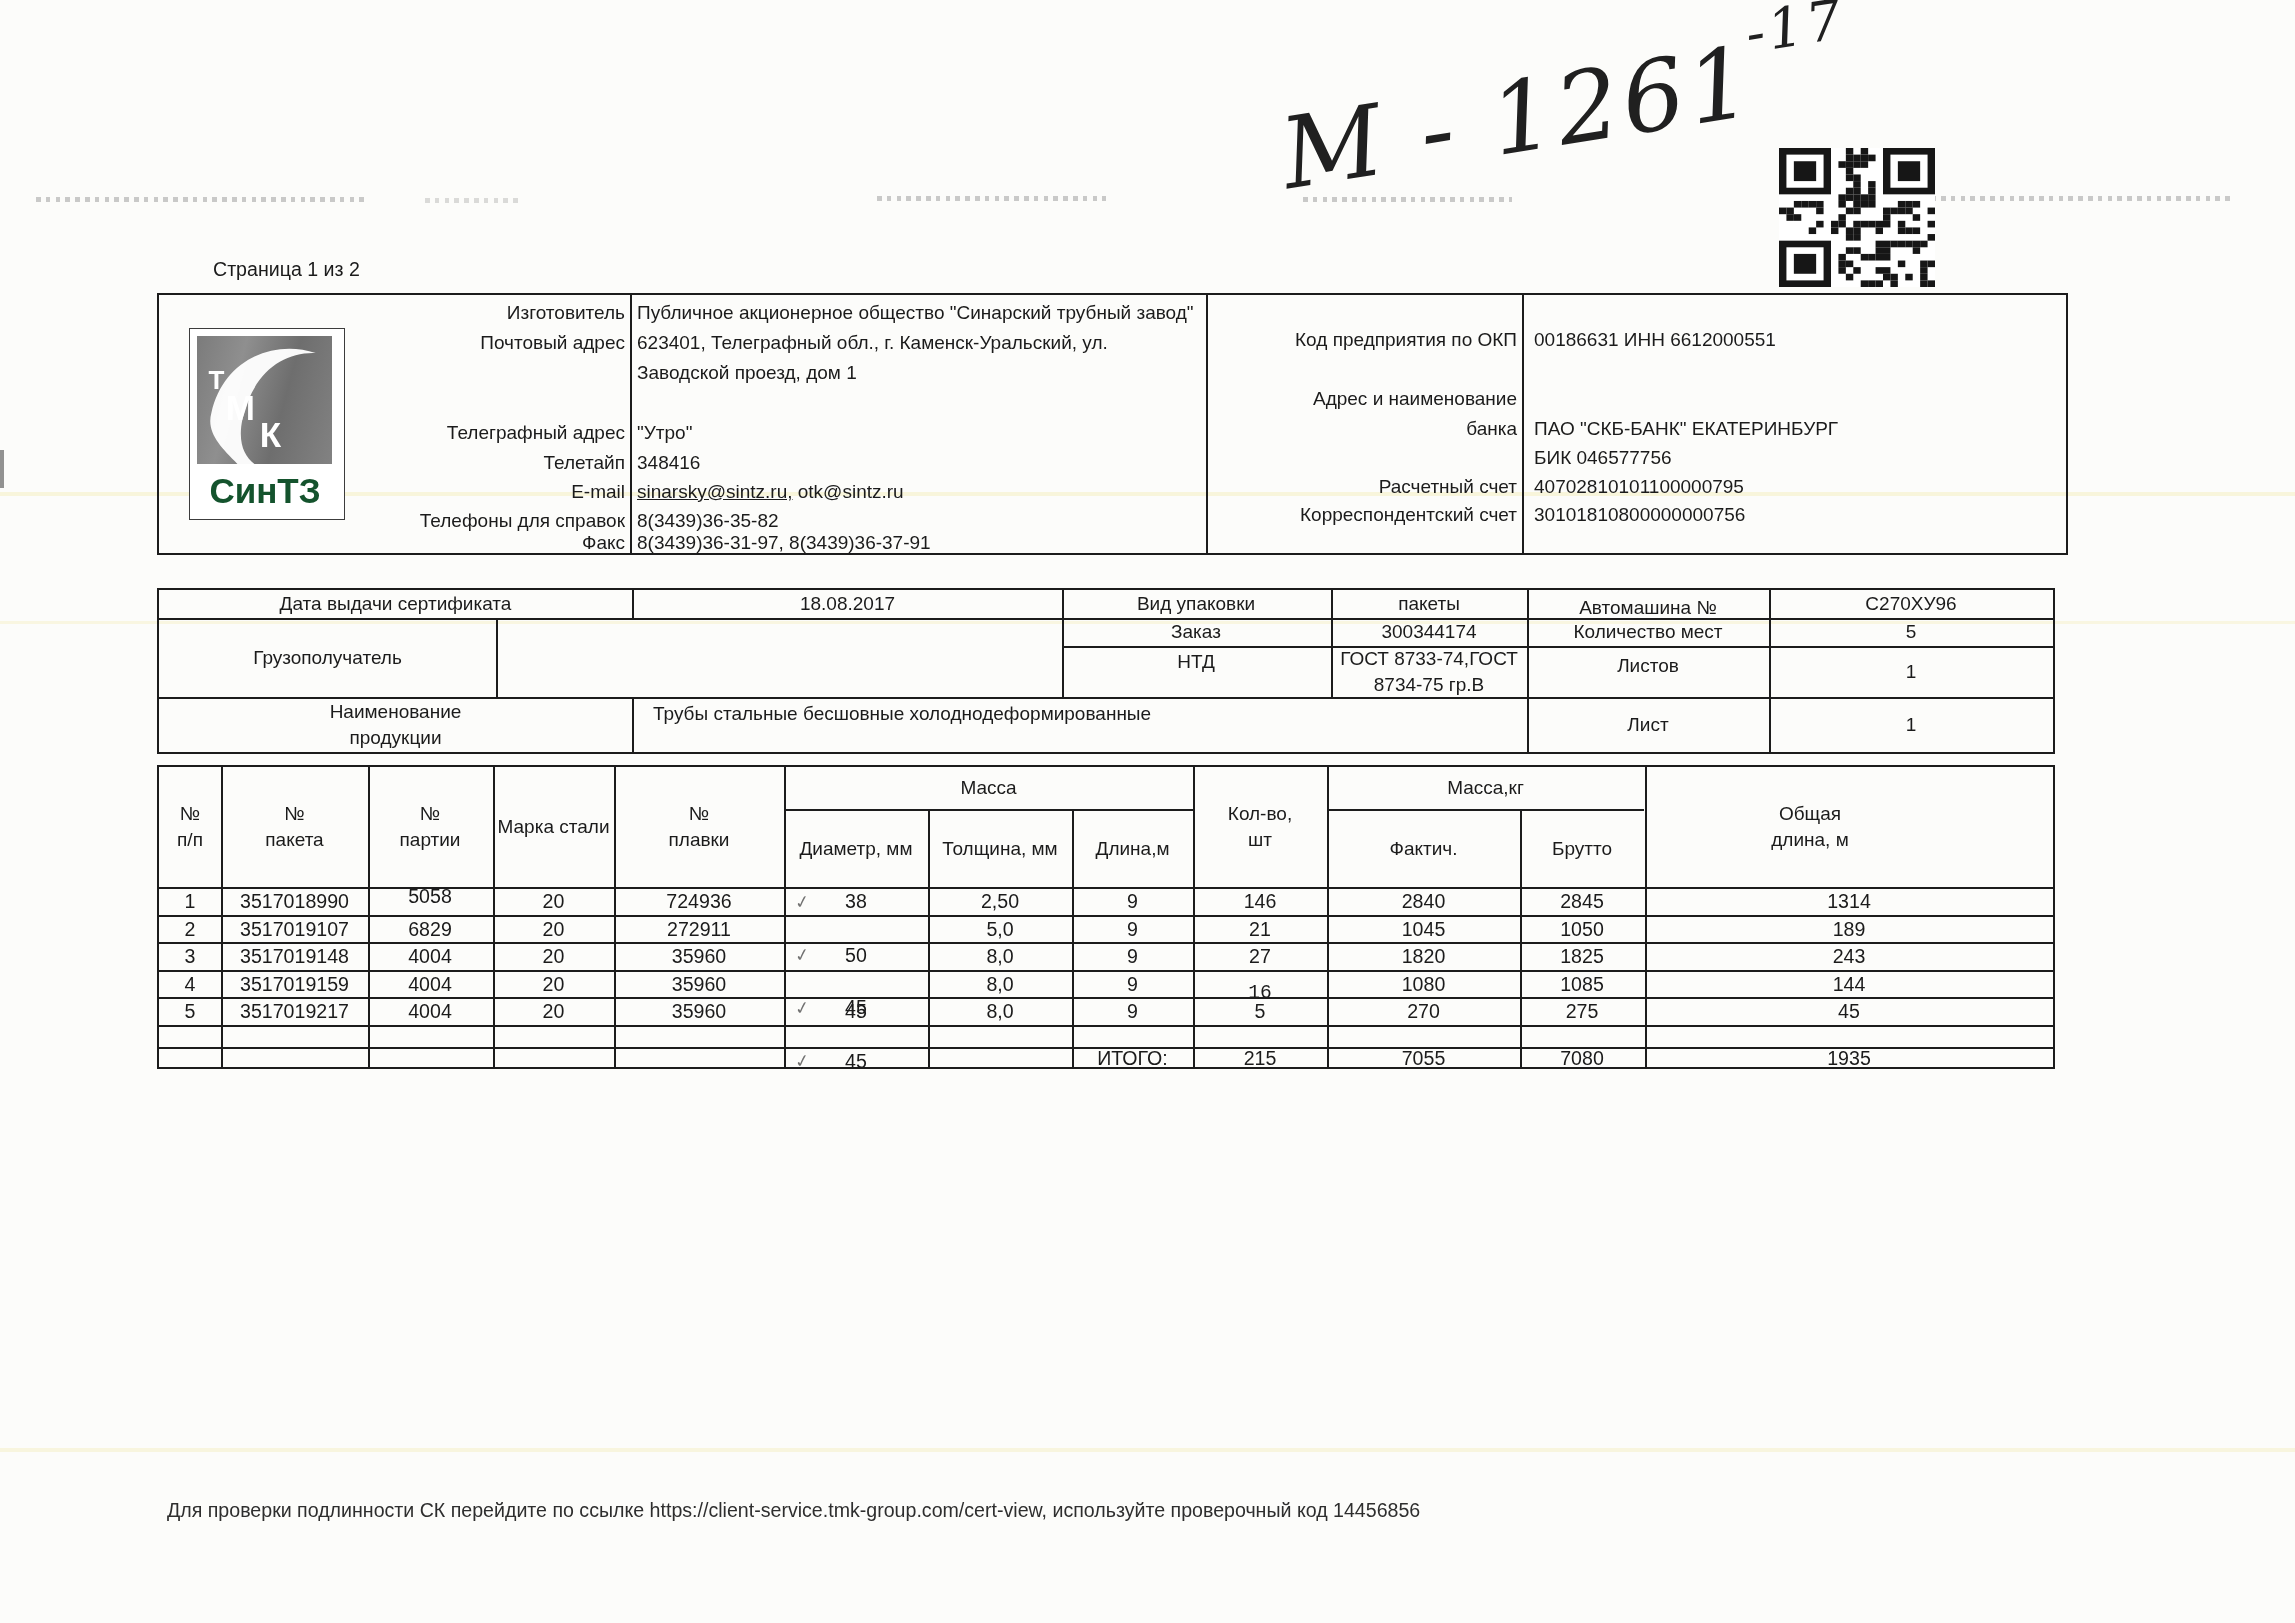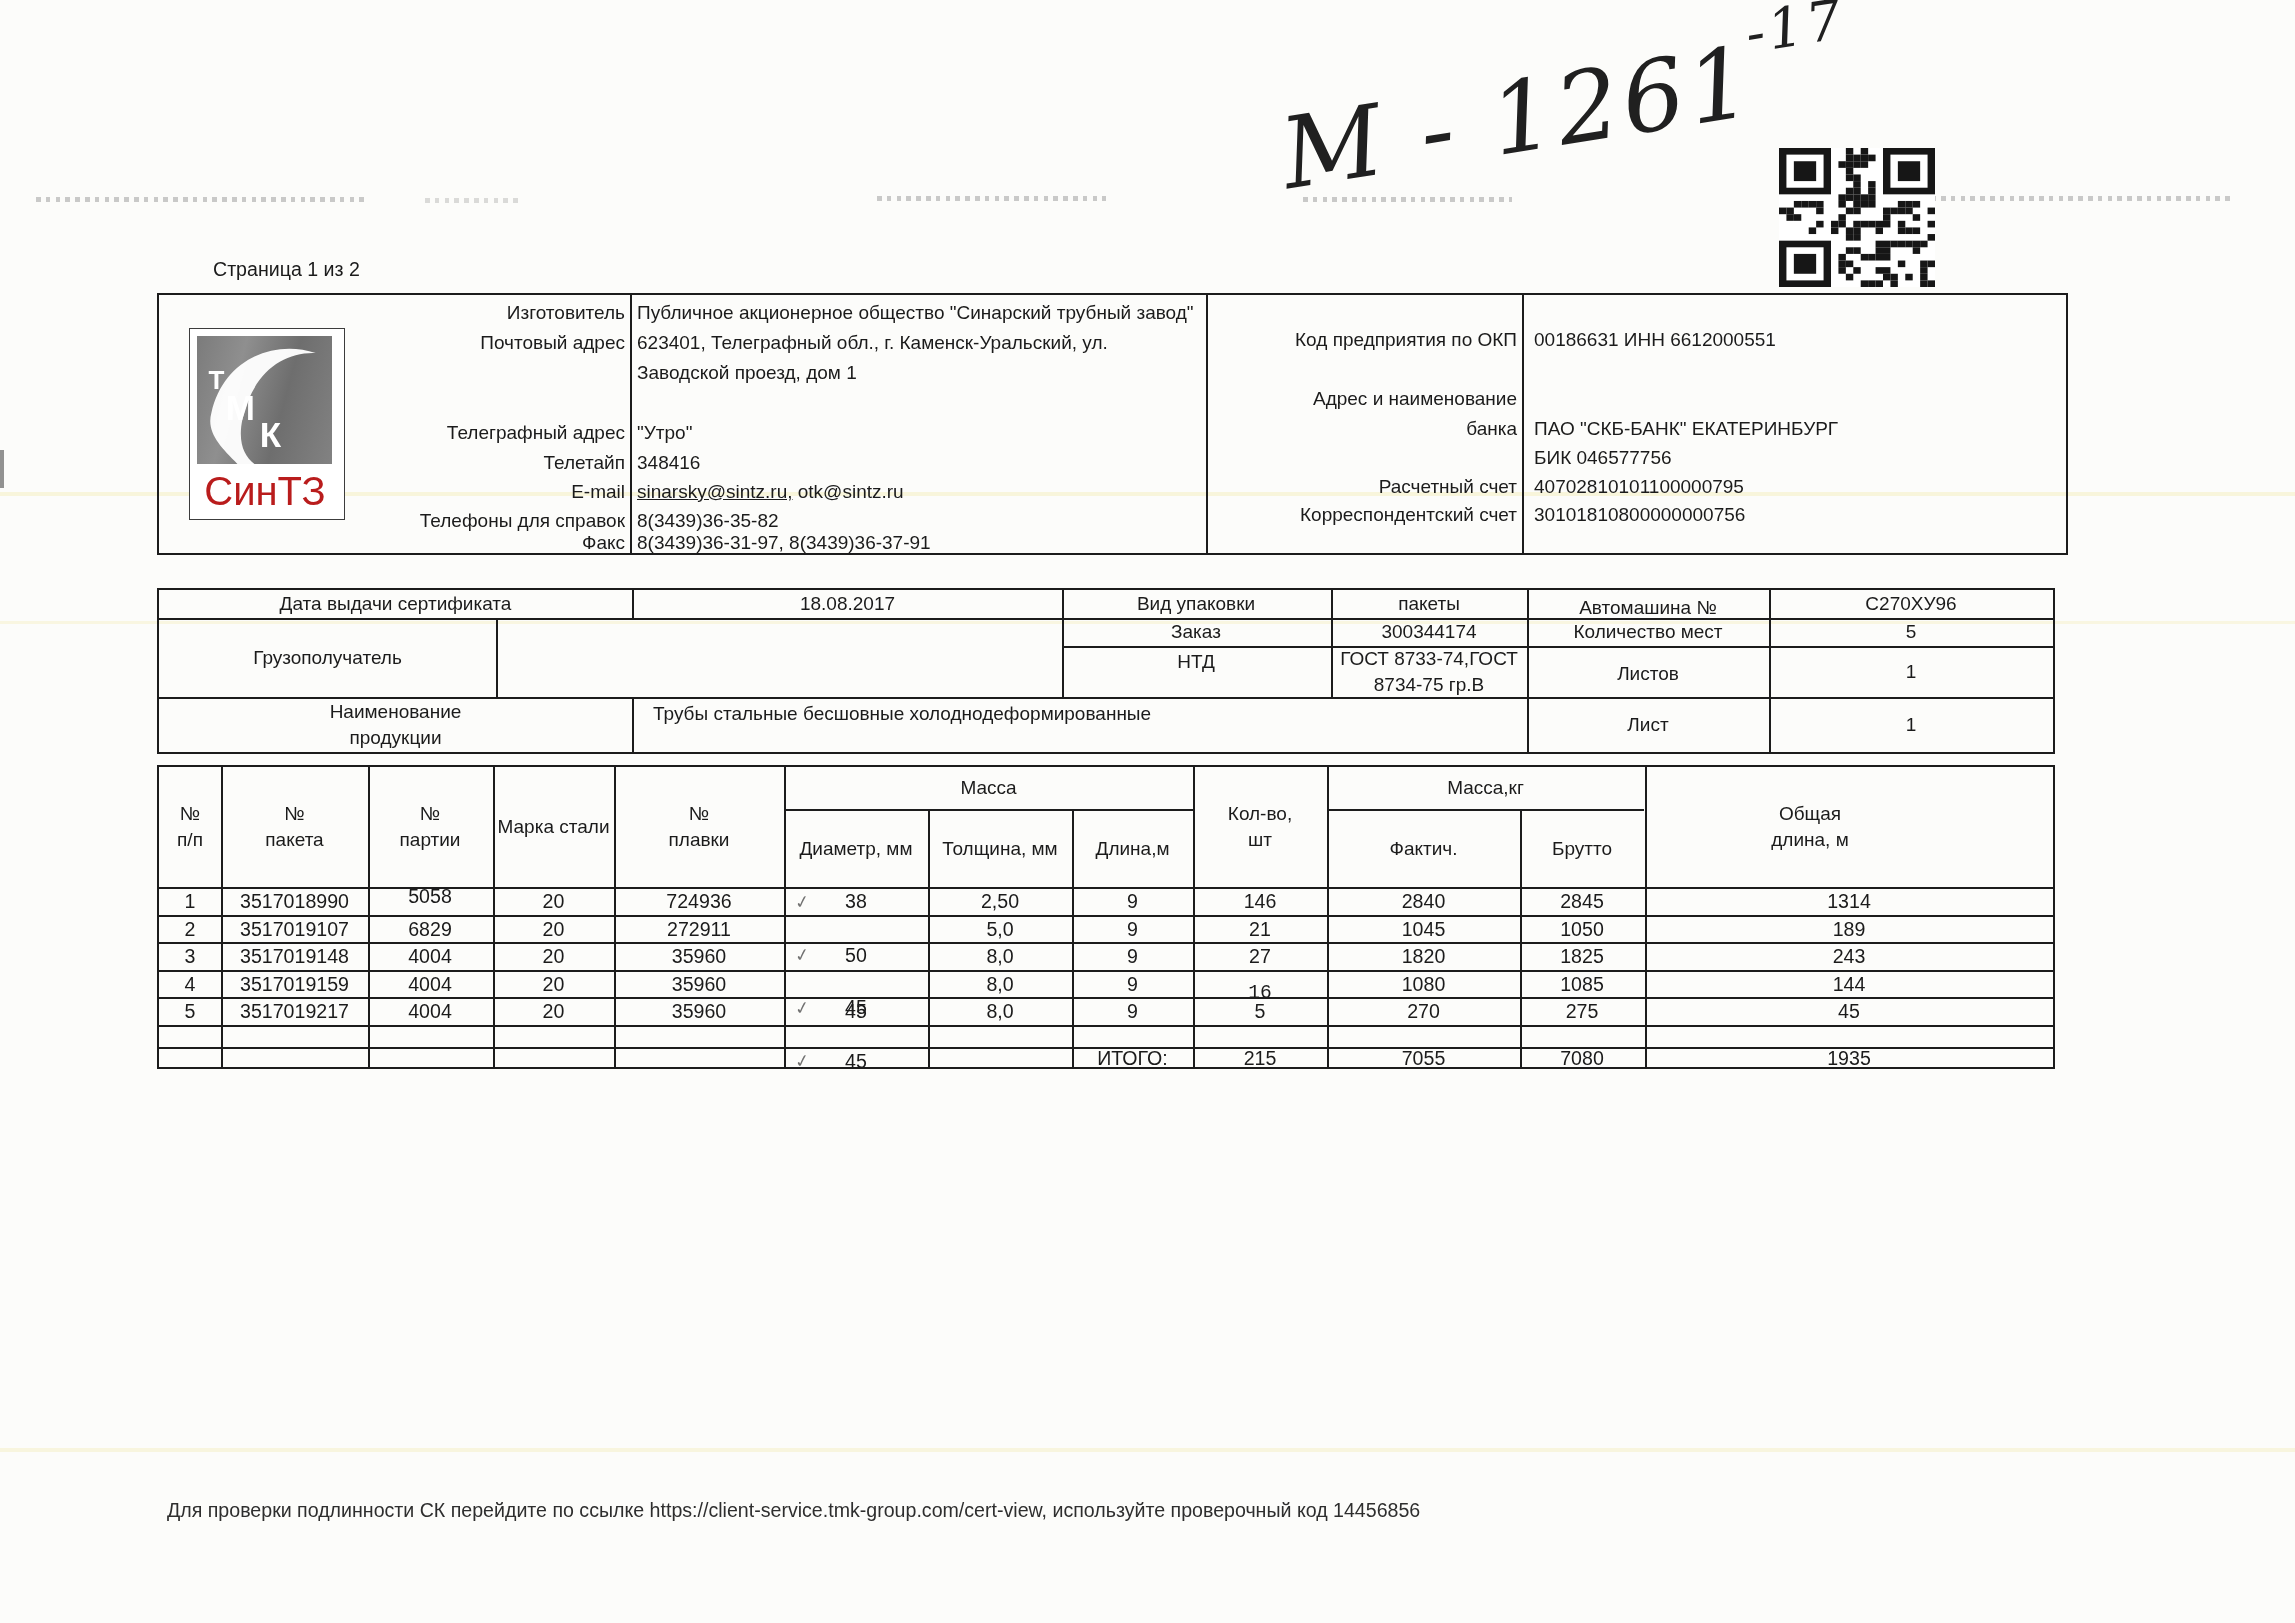--- a/index.html
+++ b/index.html
@@ -172,21 +172,21 @@
 
     <div class="abs" style="left:29.5px;top:33px;width:154px;height:190px;border:1.3px solid #3c3c3c;background:#fff;">
       <div class="abs" style="left:7.2px;top:7.2px;width:135px;height:128px;background:linear-gradient(105deg,#7b7b7b 0%,#8f8f8f 30%,#6e6e6e 62%,#828282 100%);">
         <svg width="135" height="128" viewBox="0 0 207 196" style="position:absolute;left:0;top:0;">
           <path d="M22,118 C40,36 118,4 182,26 C132,24 86,56 70,126 C62,162 72,184 88,196 L62,196 C36,170 14,148 22,118 Z" fill="#ffffff" opacity="0.96"></path>
         </svg>
         <div class="abs" style="left:11.8px;top:29px;color:#fff;font-weight:bold;font-size:26px;">Т</div>
         <div class="abs" style="left:29px;top:52px;color:#fff;font-weight:bold;font-size:35px;">М</div>
         <div class="abs" style="left:63px;top:79px;color:#fff;font-weight:bold;font-size:35px;">К</div>
       </div>
-      <div class="abs ctr" style="left:0;top:139px;width:151px;height:46px;font-weight:normal;font-size:40px;color:#b91c1c;">СинТЗ</div>
+      <div class="abs ctr" style="left:0;top:139px;width:151px;height:46px;font-weight:bold;font-size:35px;color:#14532d;">СинТЗ</div>
     </div>
 
     <div class="abs lblR fs29" style="left:0;top:6.5px;width:466px;">Изготовитель</div>
     <div class="abs lblR fs29" style="left:0;top:37px;width:466px;">Почтовый адрес</div>
     <div class="abs lblR fs29" style="left:0;top:127px;width:466px;">Телеграфный адрес</div>
     <div class="abs lblR fs29" style="left:0;top:157px;width:466px;">Телетайп</div>
     <div class="abs lblR fs29" style="left:0;top:186px;width:466px;">E-mail</div>
     <div class="abs lblR fs29" style="left:0;top:215px;width:466px;">Телефоны для справок</div>
     <div class="abs lblR fs29" style="left:0;top:237px;width:466px;">Факс</div>
 
@@ -237,21 +237,21 @@
     <div class="abs ctr fs29" style="left:903px;top:56px;width:268px;height:51px;align-items:flex-start;padding-top:5.2px;box-sizing:border-box;">НТД</div>
     <div class="abs ctr col fs29" style="left:1172px;top:56px;width:196px;height:51px;">
       <span>ГОСТ 8733-74,ГОСТ</span>
       <span>8734-75 гр.В</span>
     </div>
 
     <div class="abs ctr fs29" style="left:1368px;top:0;width:242px;height:35px;">Автомашина №</div>
     <div class="abs ctr fs29" style="left:1610px;top:0;width:284px;height:27.5px;">С270ХУ96</div>
     <div class="abs ctr fs29" style="left:1368px;top:27.5px;width:242px;height:29px;">Количество мест</div>
     <div class="abs ctr fs29" style="left:1610px;top:27.5px;width:284px;height:29px;">5</div>
-    <div class="abs ctr fs29" style="left:1368px;top:64px;width:242px;height:39px;">Листов</div>
+    <div class="abs ctr fs29" style="left:1368px;top:56px;width:242px;height:39px;">Листов</div>
     <div class="abs ctr fs29" style="left:1610px;top:56px;width:284px;height:51px;">1</div>
     <div class="abs ctr fs29" style="left:1368px;top:107px;width:242px;height:55px;">Лист</div>
     <div class="abs ctr fs29" style="left:1610px;top:107px;width:284px;height:55px;">1</div>
 
     <div class="abs ctr col fs29" style="left:0;top:107px;width:473px;height:55px;">
       <span>Наименование</span>
       <span>продукции</span>
     </div>
     <div class="abs fs29" style="left:494px;top:113px;width:864px;">Трубы стальные бесшовные холоднодеформированные</div>
   </div>

